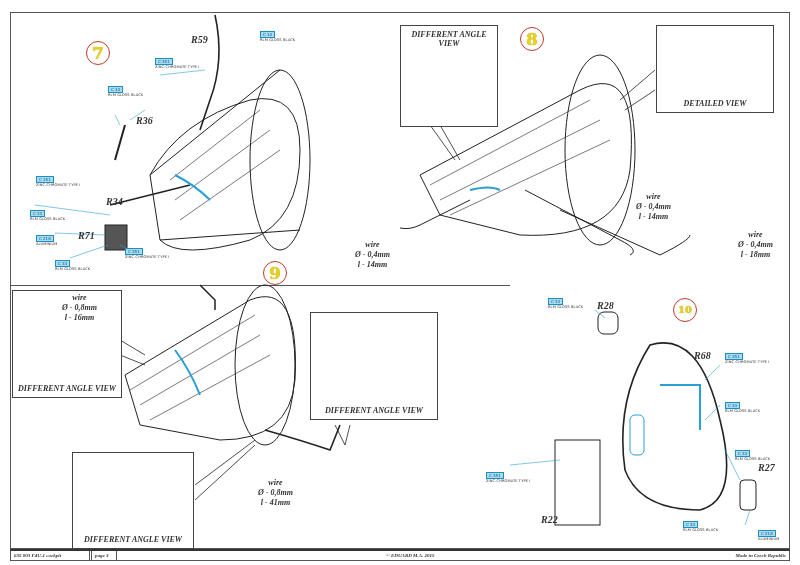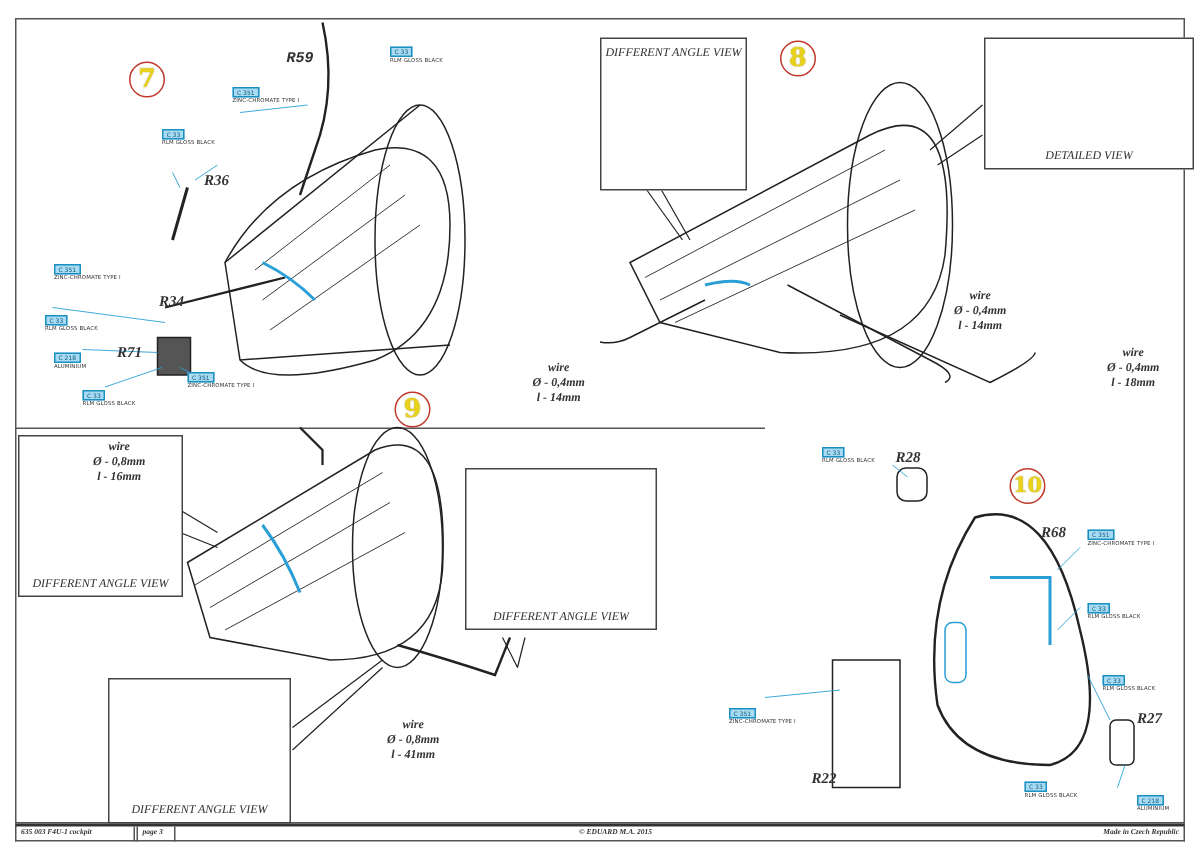--- a/index.html
+++ b/index.html
@@ -9,21 +9,21 @@
   .footer{position:absolute;left:10px;top:549px;width:780px;height:12px;border:1px solid #555;border-top:2px solid #333;box-sizing:border-box;font-size:5px;font-style:italic;font-weight:bold;color:#333;}
   .footer span{position:absolute;top:2px;}
   .fsep{position:absolute;top:0;height:10px;border-left:1px solid #555;}
   .step{position:absolute;width:22px;height:22px;border-radius:50%;border:1.2px solid #c0392b;background:#fff;color:#e8d21b;font-weight:bold;font-size:17px;text-align:center;line-height:22px;font-family:"DejaVu Serif",serif;text-shadow:0 0 1px #a08c00;}
   .part{position:absolute;font-style:italic;font-weight:bold;font-size:10px;color:#333;}
   .cbox{position:absolute;font-size:4px;color:#333;font-family:"DejaVu Sans",sans-serif;white-space:nowrap;}
   .cbox .code{display:inline-block;border:0.8px solid #1a8fc0;background:#a8dbf2;color:#0b5b80;padding:0 2px;font-size:4px;line-height:5px;}
   .cbox .name{display:block;font-size:3.6px;letter-spacing:0.1px;}
   .wire{position:absolute;font-style:italic;font-weight:bold;font-size:8px;color:#333;line-height:10px;text-align:center;}
   .inset{position:absolute;border:1px solid #444;background:#fff;box-sizing:border-box;}
-  .inset .cap{position:absolute;left:0;right:0;bottom:4px;text-align:center;font-style:italic;font-weight:normal;font-size:8px;color:#333;line-height:9px;}
+  .inset .cap{position:absolute;left:0;right:0;bottom:4px;text-align:center;font-style:italic;font-weight:bold;font-size:8px;color:#333;line-height:9px;}
   svg.art{position:absolute;left:0;top:0;width:800px;height:565px;pointer-events:none;}
 </style>
 </head>
 <body>
 
 <div class="sheet"></div>
 <div class="hsplit"></div>
 
 <svg class="art" viewBox="0 0 800 565">
   <g fill="none" stroke="#222" stroke-width="1">
@@ -79,40 +79,40 @@
   <g fill="none" stroke="#2a9fd6" stroke-width="0.6">
     <path d="M160,75 L205,70 M145,110 L130,120 M115,115 L120,125"></path>
     <path d="M35,205 L110,215 M55,233 L105,235 M70,258 L108,245 M140,255 L120,245"></path>
     <path d="M595,310 L605,318 M720,365 L705,380 M720,405 L705,420 M725,450 L740,480 M745,525 L750,510 M510,465 L560,460"></path>
   </g>
 </svg>
 
 <div class="step" style="left:86px;top:41px;">7</div>
 <div class="step" style="left:520px;top:27px;">8</div>
 <div class="step" style="left:263px;top:261px;">9</div>
-<div class="step" style="left:673px;top:312px;font-size:14px;">10</div>
+<div class="step" style="left:673px;top:298px;font-size:10px;">10</div>
 
-<div class="part" style="left:191px;top:34px;font-family:Liberation Mono, monospace;">R59</div>
+<div class="part" style="left:191px;top:34px;">R59</div>
 <div class="part" style="left:136px;top:115px;font-style:italic;">R36</div>
 <div class="part" style="left:106px;top:196px;">R34</div>
 <div class="part" style="left:78px;top:230px;">R71</div>
 
 <div class="cbox" style="left:260px;top:31px;"><span class="code">C 33</span><span class="name">RLM GLOSS BLACK</span></div>
 <div class="cbox" style="left:155px;top:58px;"><span class="code">C 351</span><span class="name">ZINC-CHROMATE TYPE I</span></div>
 <div class="cbox" style="left:108px;top:86px;"><span class="code">C 33</span><span class="name">RLM GLOSS BLACK</span></div>
 <div class="cbox" style="left:36px;top:176px;"><span class="code">C 351</span><span class="name">ZINC-CHROMATE TYPE I</span></div>
 <div class="cbox" style="left:30px;top:210px;"><span class="code">C 33</span><span class="name">RLM GLOSS BLACK</span></div>
 <div class="cbox" style="left:36px;top:235px;"><span class="code">C 218</span><span class="name">ALUMINIUM</span></div>
 <div class="cbox" style="left:125px;top:248px;"><span class="code">C 351</span><span class="name">ZINC-CHROMATE TYPE I</span></div>
 <div class="cbox" style="left:55px;top:260px;"><span class="code">C 33</span><span class="name">RLM GLOSS BLACK</span></div>
 
 <div class="inset" style="left:400px;top:25px;width:98px;height:102px;">
   <div class="cap" style="top:4px;bottom:auto;">DIFFERENT ANGLE VIEW</div>
 </div>
-<div class="inset" style="left:656px;top:25px;width:140px;height:88px;">
+<div class="inset" style="left:656px;top:25px;width:118px;height:88px;">
   <div class="cap">DETAILED VIEW</div>
 </div>
 
 <div class="wire" style="left:355px;top:240px;">
   <div>wire</div>
     <div>Ø - 0,4mm</div>
     <div>l - 14mm</div>
 </div>
 <div class="wire" style="left:636px;top:192px;">
   <div>wire</div>
@@ -141,21 +141,21 @@
     <div>l - 16mm</div>
 </div>
 <div class="wire" style="left:258px;top:478px;">
   <div>wire</div>
     <div>Ø - 0,8mm</div>
     <div>l - 41mm</div>
 </div>
 
 <div class="part" style="left:597px;top:300px;">R28</div>
 <div class="part" style="left:694px;top:350px;">R68</div>
-<div class="part" style="left:758px;top:474px;">R27</div>
+<div class="part" style="left:758px;top:462px;">R27</div>
 <div class="part" style="left:541px;top:514px;">R22</div>
 
 <div class="cbox" style="left:548px;top:298px;"><span class="code">C 33</span><span class="name">RLM GLOSS BLACK</span></div>
 <div class="cbox" style="left:725px;top:353px;"><span class="code">C 351</span><span class="name">ZINC-CHROMATE TYPE I</span></div>
 <div class="cbox" style="left:725px;top:402px;"><span class="code">C 33</span><span class="name">RLM GLOSS BLACK</span></div>
 <div class="cbox" style="left:735px;top:450px;"><span class="code">C 33</span><span class="name">RLM GLOSS BLACK</span></div>
 <div class="cbox" style="left:486px;top:472px;"><span class="code">C 351</span><span class="name">ZINC-CHROMATE TYPE I</span></div>
 <div class="cbox" style="left:683px;top:521px;"><span class="code">C 33</span><span class="name">RLM GLOSS BLACK</span></div>
 <div class="cbox" style="left:758px;top:530px;"><span class="code">C 218</span><span class="name">ALUMINIUM</span></div>
 

